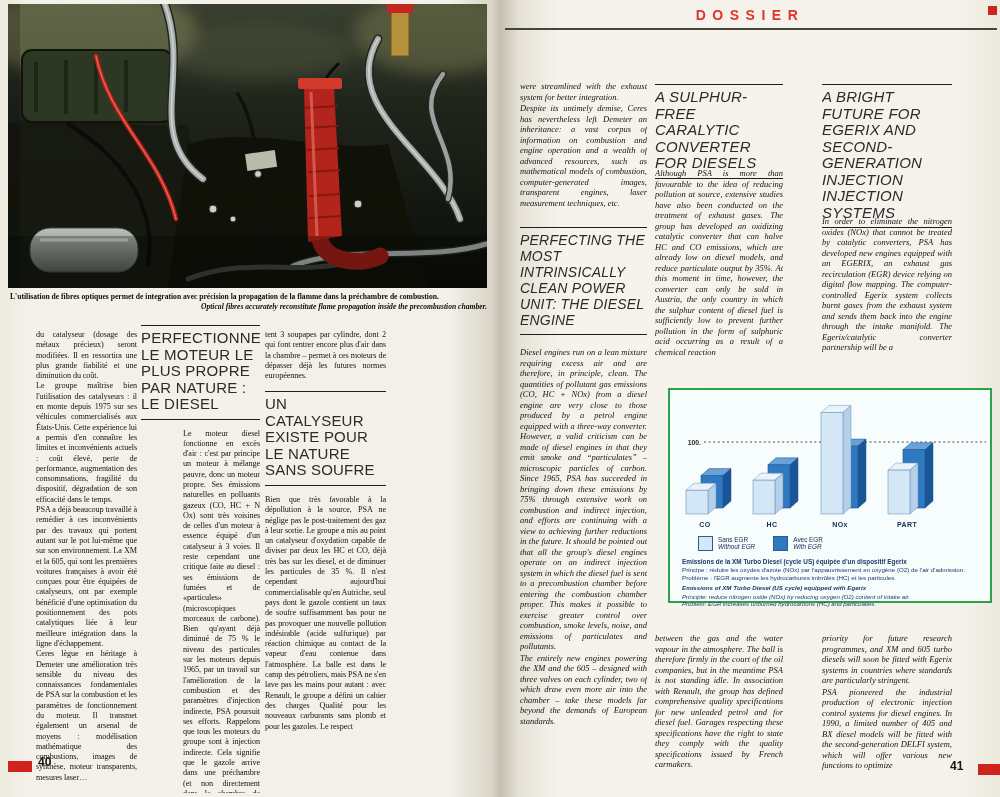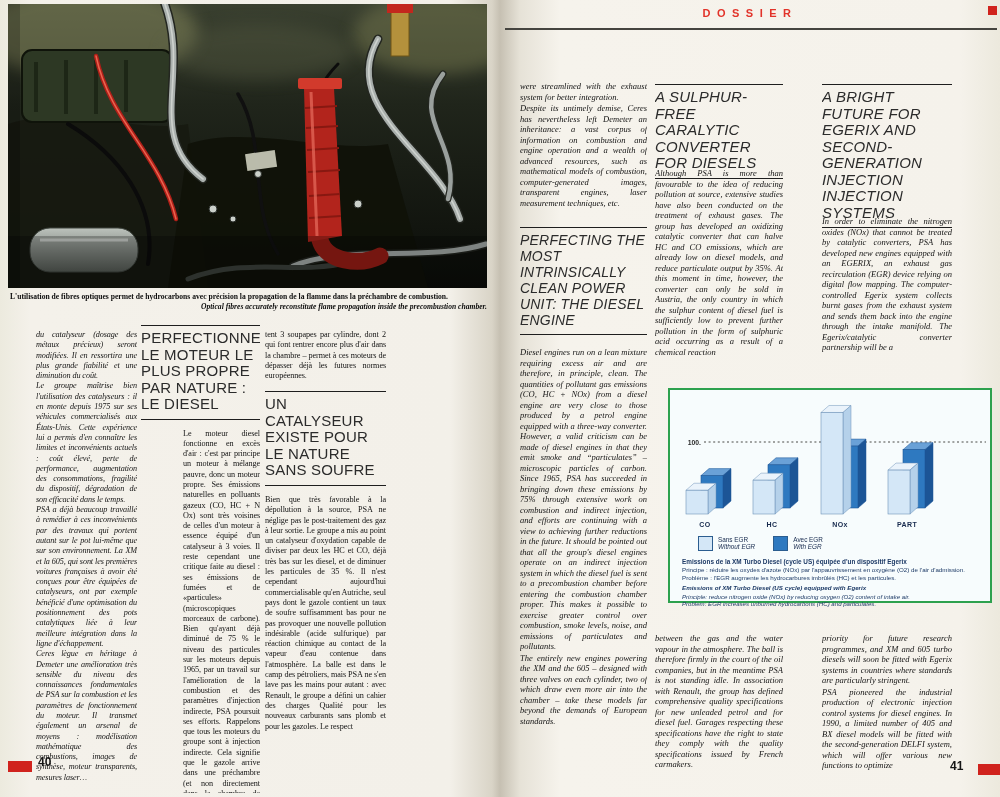--- a/index.html
+++ b/index.html
@@ -21,21 +21,21 @@
   .en-text{font-style:italic;font-size:8.5px;line-height:10.5px;text-align:justify;color:#141414;}
   .en-text p{margin:0 0 1px 0;}
   .rule{border-top:1.4px solid #1e1e1e;height:0;}
   .heading{font-family:"Liberation Sans",sans-serif;font-size:15px;line-height:16.5px;color:#2b2b2b;letter-spacing:.2px;margin:4px 0 6px 0;}
   .heading.it{font-style:italic;}
   .heading.sm{font-size:14px;line-height:16px;}
   .colbox{position:absolute;overflow:hidden;}
   #pgnum-left{left:38px;top:755px;font:700 12px "Liberation Sans",sans-serif;color:#151515;}
   #pgnum-right{left:950px;top:759px;font:700 12px "Liberation Sans",sans-serif;color:#151515;}
   
-  #dossier{left:505px;top:7px;width:490px;text-align:center;font-family:"Liberation Sans",sans-serif;font-weight:700;font-size:11px;letter-spacing:6.5px;color:#e2332a;}
+  #dossier{left:505px;top:7px;width:490px;text-align:center;font-family:"Liberation Sans",sans-serif;font-weight:700;font-size:14px;letter-spacing:6.5px;color:#e2332a;}
   #top-rule{left:505px;top:28px;width:492px;height:1.6px;background:#45443f;}
   
   #chart-box{left:668px;top:388px;width:324px;height:215px;border:2px solid #2da14e;background:#f7fcfd;box-sizing:border-box;}
   #chart-plot{position:absolute;left:0px;top:4px;}
   #chart-legend{position:absolute;left:28px;top:146px;display:flex;gap:18px;}
   .lg-entry{display:flex;align-items:flex-start;}
   .sw{width:13px;height:13px;border:1px solid #2b5d8f;background:#fff;flex:0 0 auto;}
   .lg-text{margin-left:5px;font-family:"Liberation Sans",sans-serif;font-size:6.4px;line-height:7.4px;color:#16294d;}
   .lg-en{font-style:italic;display:block;}
   .lg-fr{display:block;}
@@ -120,25 +120,25 @@
           <circle cx="350" cy="200" r="4"></circle>
           <circle cx="250" cy="170" r="3.5"></circle>
       </g>
       <rect x="238" y="148" width="30" height="17" fill="#d8d9c8" opacity="0.85" transform="rotate(-8 253 156)"></rect>
       <rect y="232" width="479" height="52" fill="#000000" opacity="0.25"></rect>
       <rect width="12" height="284" fill="#000000" opacity="0.2"></rect>
     </svg>
   </div>
 
   <div class="abs" id="photo-caption">
-    <span class="cap-fr">L'utilisation de fibres optiques permet de hydrocarbons avec précision la propagation de la flamme dans la préchambre de combustion.</span>
+    <span class="cap-fr">L'utilisation de fibres optiques permet de integration avec précision la propagation de la flamme dans la préchambre de combustion.</span>
     <span class="cap-en">Optical fibres accurately reconstitute flame propagation inside the precombustion chamber.</span>
   </div>
 
-  <div class="colbox fr-text" style="left:36px;top:330px;width:101px;height:463px;font-style:italic;">
+  <div class="colbox fr-text" style="left:36px;top:330px;width:101px;height:463px;">
     <p>du catalyseur (dosage des métaux précieux) seront modifiées. Il en ressortira une plus grande fiabilité et une diminution du coût.</p>
     <p>Le groupe maîtrise bien l'utilisation des catalyseurs : il en monte depuis 1975 sur ses véhicules commercialisés aux États-Unis. Cette expérience lui a permis d'en connaître les limites et inconvénients actuels : coût élevé, perte de performance, augmentation des consommations, fragilité du dispositif, dégradation de son efficacité dans le temps.</p>
     <p>PSA a déjà beaucoup travaillé à remédier à ces inconvénients par des travaux qui portent autant sur le pot lui-même que sur son environnement. La XM et la 605, qui sont les premières voitures françaises à avoir été conçues pour être équipées de catalyseurs, ont par exemple bénéficié d'une optimisation du positionnement des pots catalytiques liée à leur meilleure intégration dans la ligne d'échappement.</p>
     <p>Ceres lègue en héritage à Demeter une amélioration très sensible du niveau des connaissances fondamentales de PSA sur la combustion et les paramètres de fonctionnement du moteur. Il transmet également un arsenal de moyens : modélisation mathématique des combustions, images de synthèse, moteur transparents, mesures laser…</p>
   </div>
 
   <div class="colbox" style="left:141px;top:325px;width:119px;height:468px;">
     <div class="rule"></div>
     <div class="heading">PERFECTIONNER LE MOTEUR LE PLUS PROPRE PAR NATURE : LE DIESEL</div>
     <div class="rule"></div>

